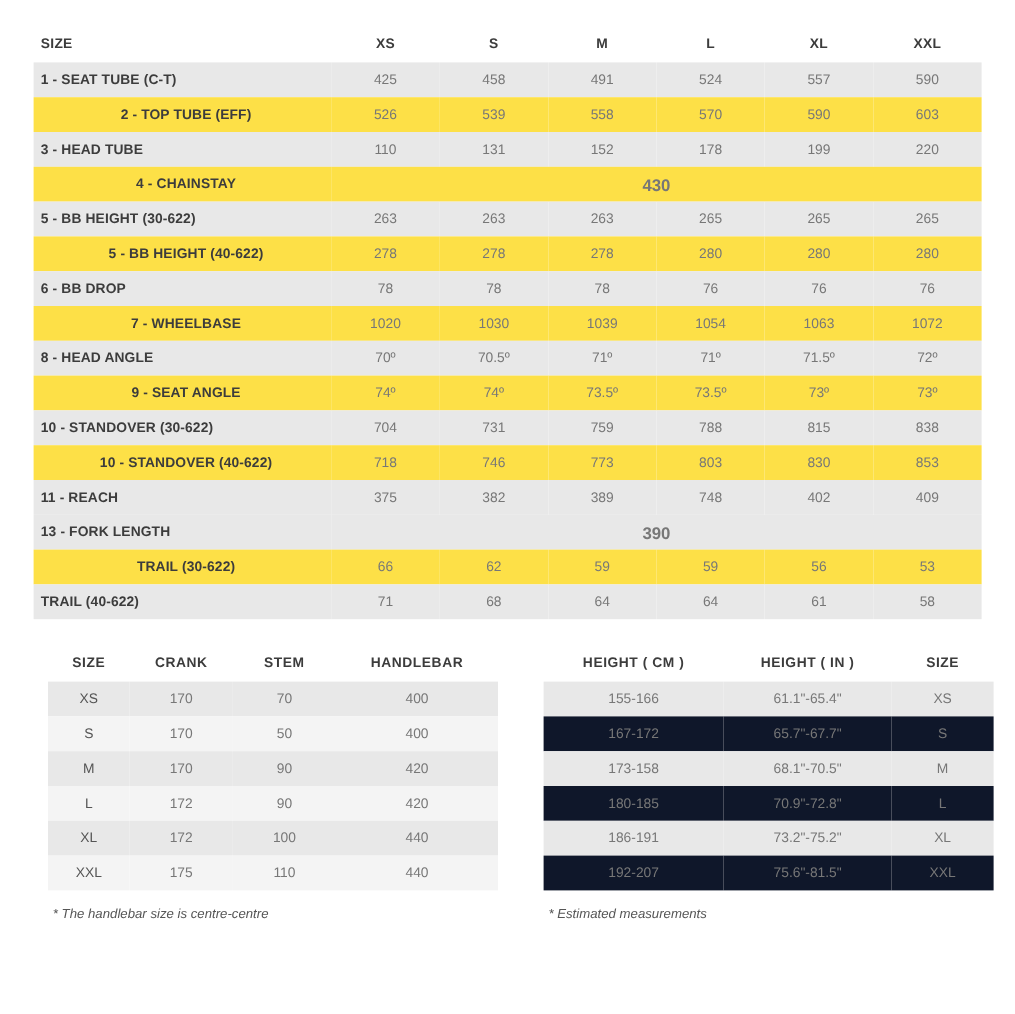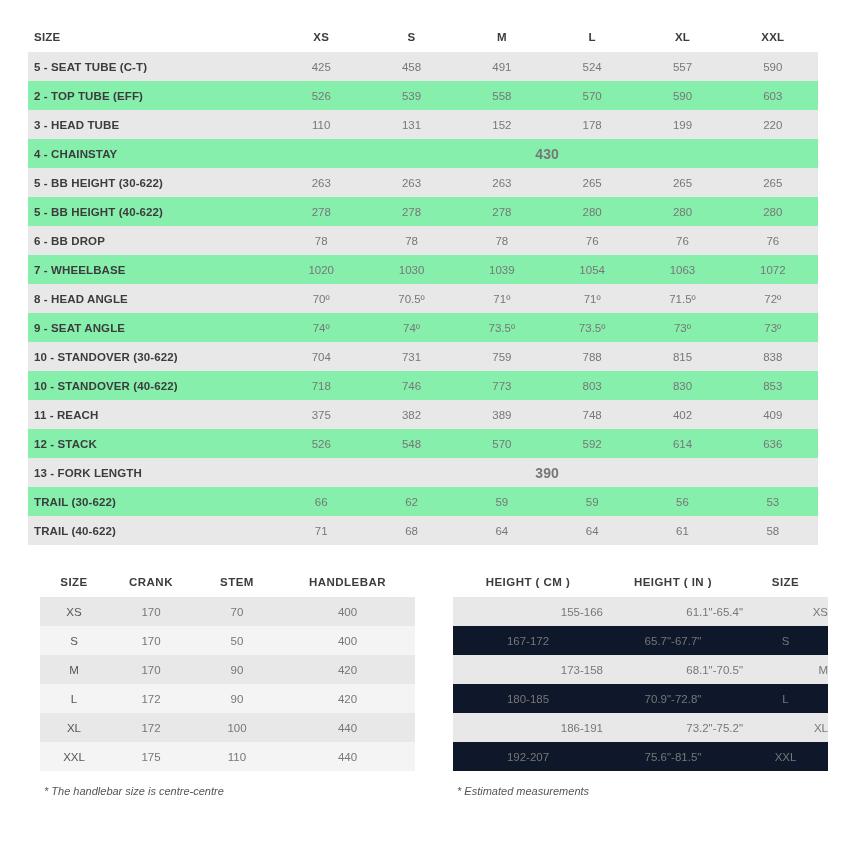--- a/index.html
+++ b/index.html
@@ -49,21 +49,22 @@
     text-align: left;
     padding-left: 6px;
   }
   .geo-table thead th.size-col {
     text-align: center;
   }
   .geo-table tbody tr.odd td {
     background: #e8e8e8;
   }
   .geo-table tbody tr.even td {
-    background: #86efac;
+    background: #fde047;
+    text-align: center;
   }
   .geo-table td.label {
     text-align: left;
     padding-left: 6px;
     font-weight: bold;
     font-size: 11.5px;
     color: #3c3c3c;
     letter-spacing: .01em;
   }
   .geo-table td.val {
@@ -131,21 +132,21 @@
     padding: 0;
     background: #ffffff;
   }
   .h-table td {
     height: 29px;
     padding: 0;
     text-align: center;
     color: #777777;
     font-size: 11.5px;
   }
-  .h-table tbody tr.odd td { background: #e8e8e8; text-align: right; }
+  .h-table tbody tr.odd td { background: #e8e8e8; }
   .h-table tbody tr.even td { background: #0f172a; }
   .hw1 { width: 150px; }
   .hw2 { width: 140px; }
   .hw3 { width: 85px; }
 
   .footnote {
     margin-top: 14px;
     font-size: 11px;
     font-style: italic;
     color: #555555;
@@ -174,21 +175,21 @@
         <th class="size-col">S</th>
         <th class="size-col">M</th>
         <th class="size-col">L</th>
         <th class="size-col">XL</th>
         <th class="size-col">XXL</th>
       </tr>
     </thead>
     <tbody>
 
       <tr class="odd">
-        <td class="label">5 - SEAT TUBE (C-T)</td>
+        <td class="label">1 - SEAT TUBE (C-T)</td>
         <td class="val">425</td>
         <td class="val">458</td>
         <td class="val">491</td>
         <td class="val">524</td>
         <td class="val">557</td>
         <td class="val">590</td>
       </tr>
 
       <tr class="even">
         <td class="label">2 - TOP TUBE (EFF)</td>
@@ -298,29 +299,20 @@
       <tr class="odd">
         <td class="label">11 - REACH</td>
         <td class="val">375</td>
         <td class="val">382</td>
         <td class="val">389</td>
         <td class="val">748</td>
         <td class="val">402</td>
         <td class="val">409</td>
       </tr>
 
-      <tr class="even">
-        <td class="label">12 - STACK</td>
-        <td class="val">526</td>
-        <td class="val">548</td>
-        <td class="val">570</td>
-        <td class="val">592</td>
-        <td class="val">614</td>
-        <td class="val">636</td>
-      </tr>
 
       <tr class="odd">
         <td class="label">13 - FORK LENGTH</td>
         <td class="span-val" colspan="6">390</td>
       </tr>
 
       <tr class="even">
         <td class="label">TRAIL (30-622)</td>
         <td class="val">66</td>
         <td class="val">62</td>

